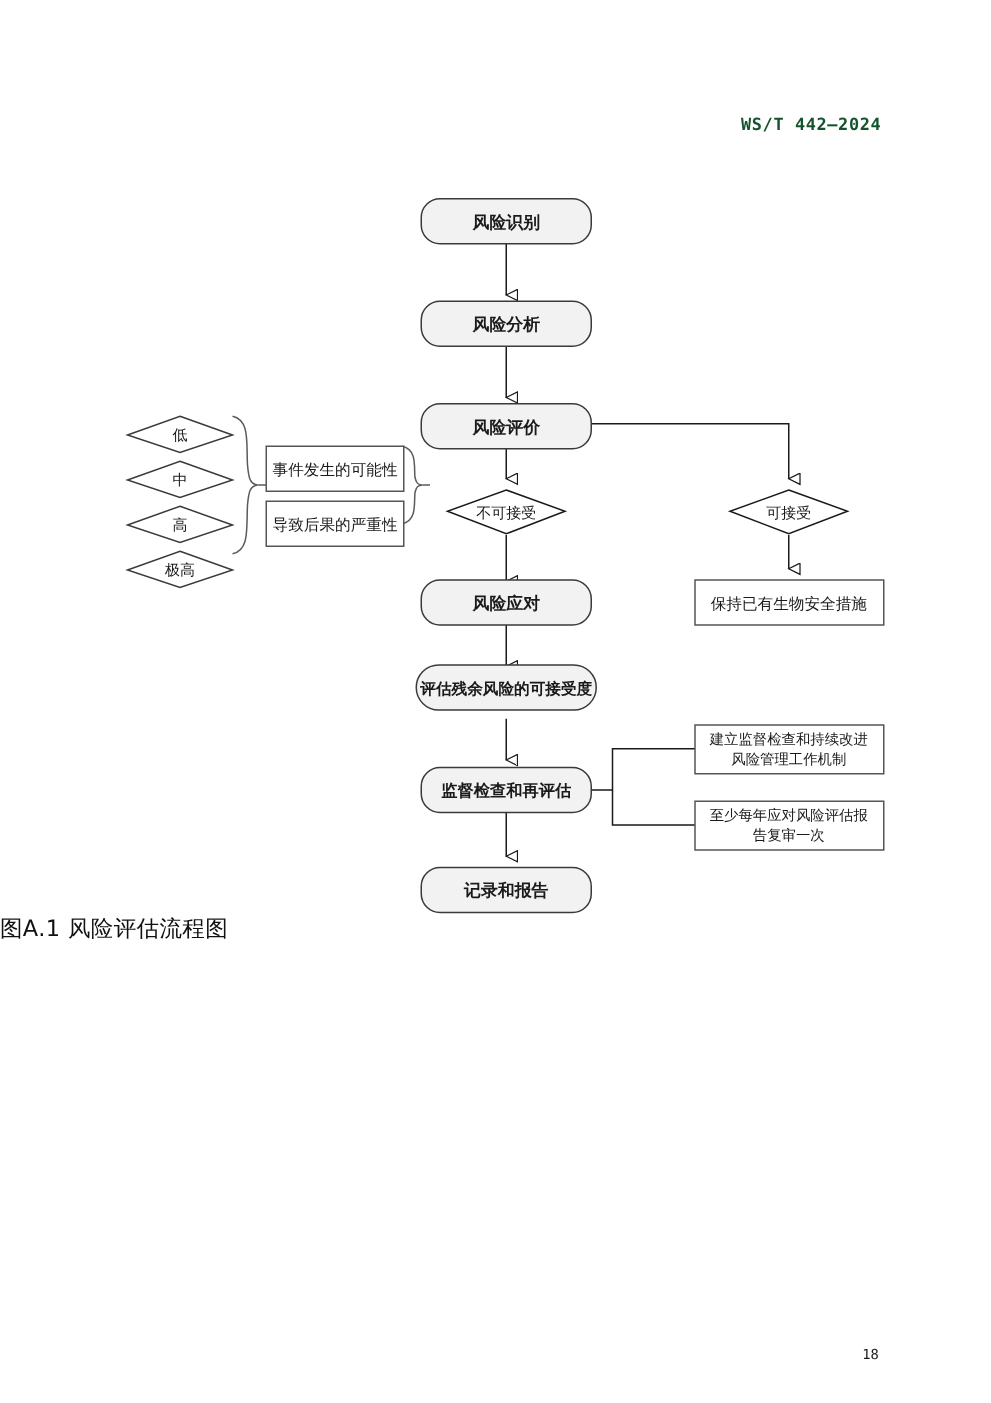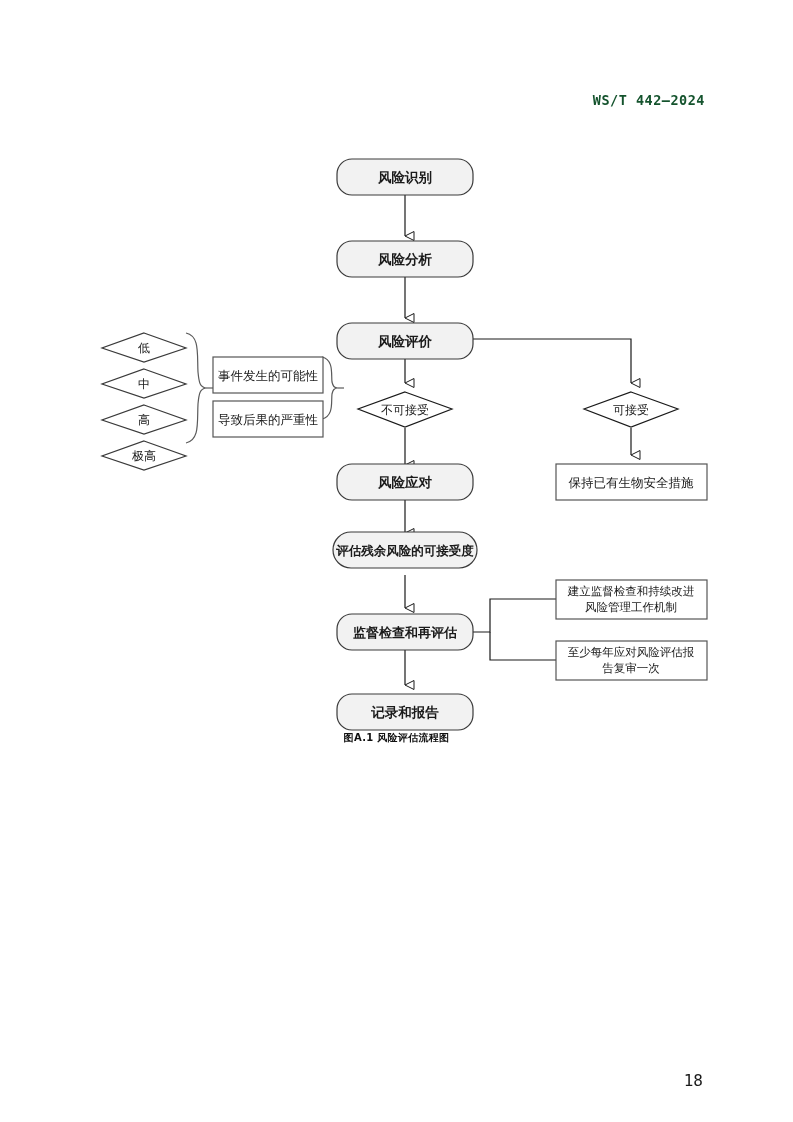--- a/index.html
+++ b/index.html
@@ -10,27 +10,27 @@
   }
   .page{position:absolute;inset:0;}
   .hdr{
     position:absolute;top:92px;right:88px;
     font-family:"DejaVu Sans Mono","Liberation Mono",monospace;
     font-size:13.5px;letter-spacing:.5px;color:#14532d;font-weight:700;
   }
   .pgnum{
     position:absolute;bottom:32px;right:90px;
     font-family:"DejaVu Sans Mono","Liberation Mono",monospace;
-    font-size:16px;color:#1a1a1a;
+    font-size:11px;color:#1a1a1a;
   }
   .figwrap{position:absolute;left:0;top:140px;width:793px;height:620px;}
   svg{display:block;}
   .cap{
-    position:absolute;top:731px;left:0;width:793px;text-align:center;
-    font-size:10px;font-weight:700;color:#111;letter-spacing:.3px;
+    position:absolute;top:731px;left:0;width:793px;
+    font-size:18px;font-weight:400;color:#111;letter-spacing:.3px;
     font-family:"DejaVu Sans","Liberation Sans",sans-serif;
   }
   text{font-family:"DejaVu Serif","Liberation Serif",serif;fill:#1a1a1a;}
 </style>
 </head>
 <body>
 
 <div class="page">
 
   <div class="hdr">WS/T 442—2024</div>

